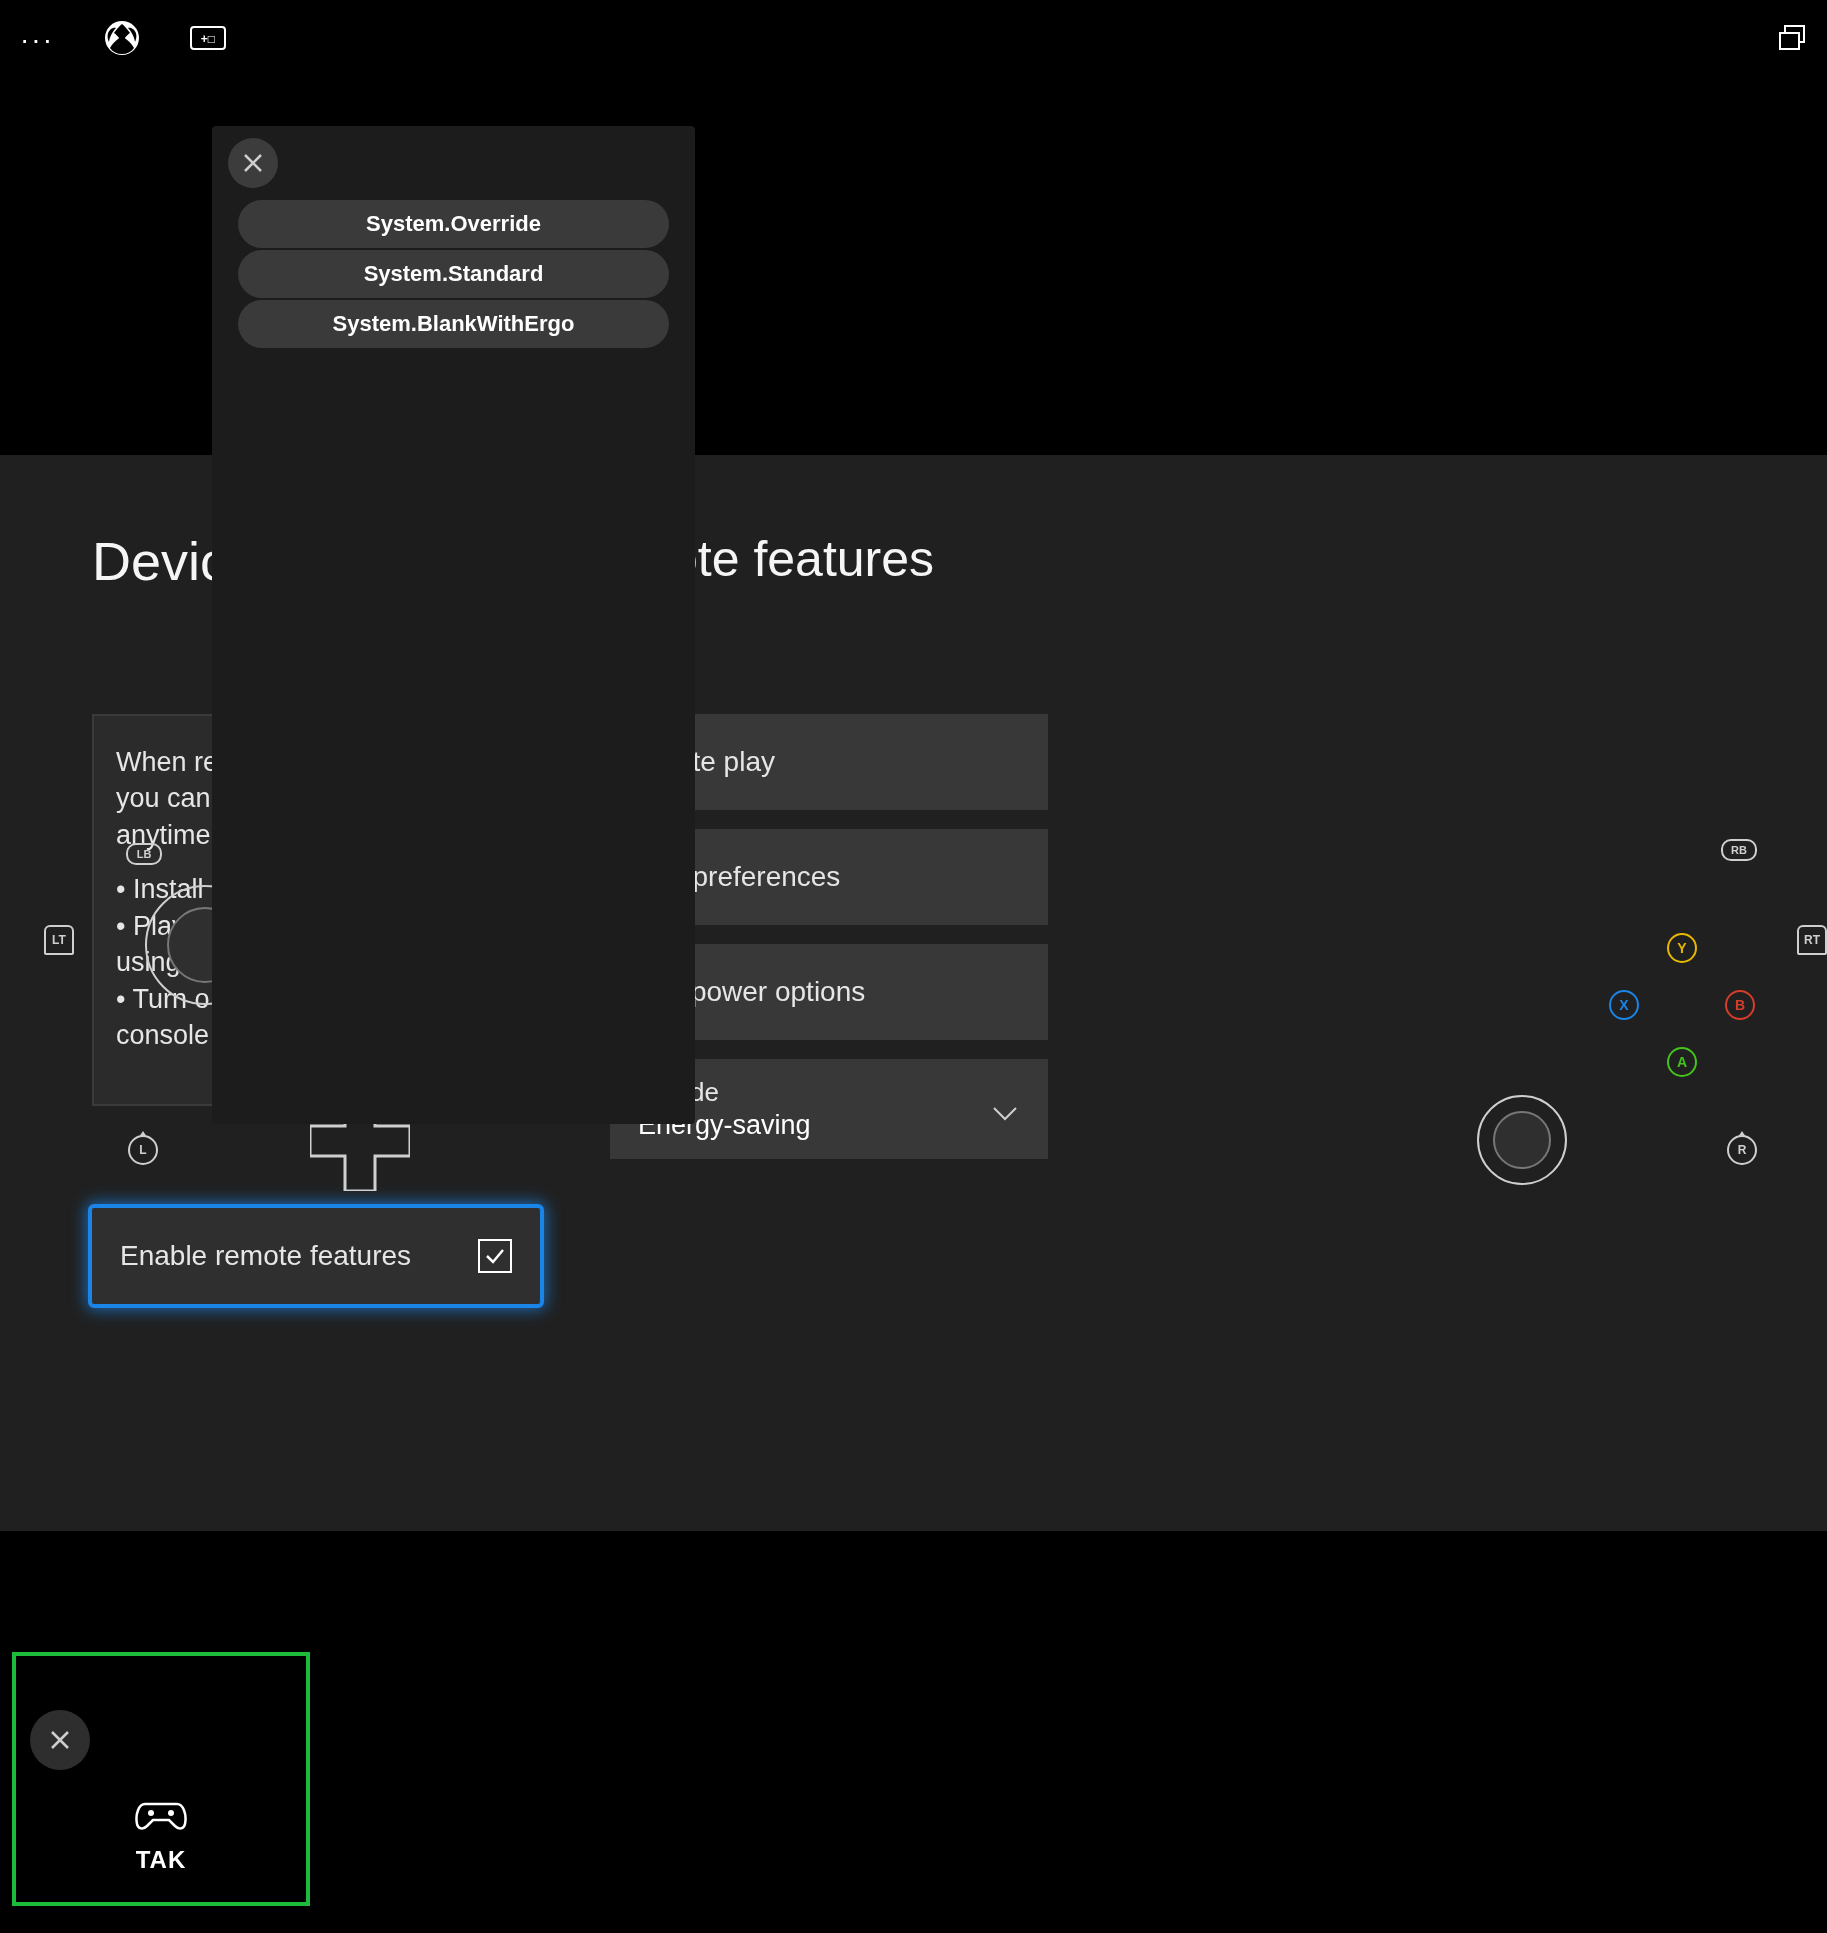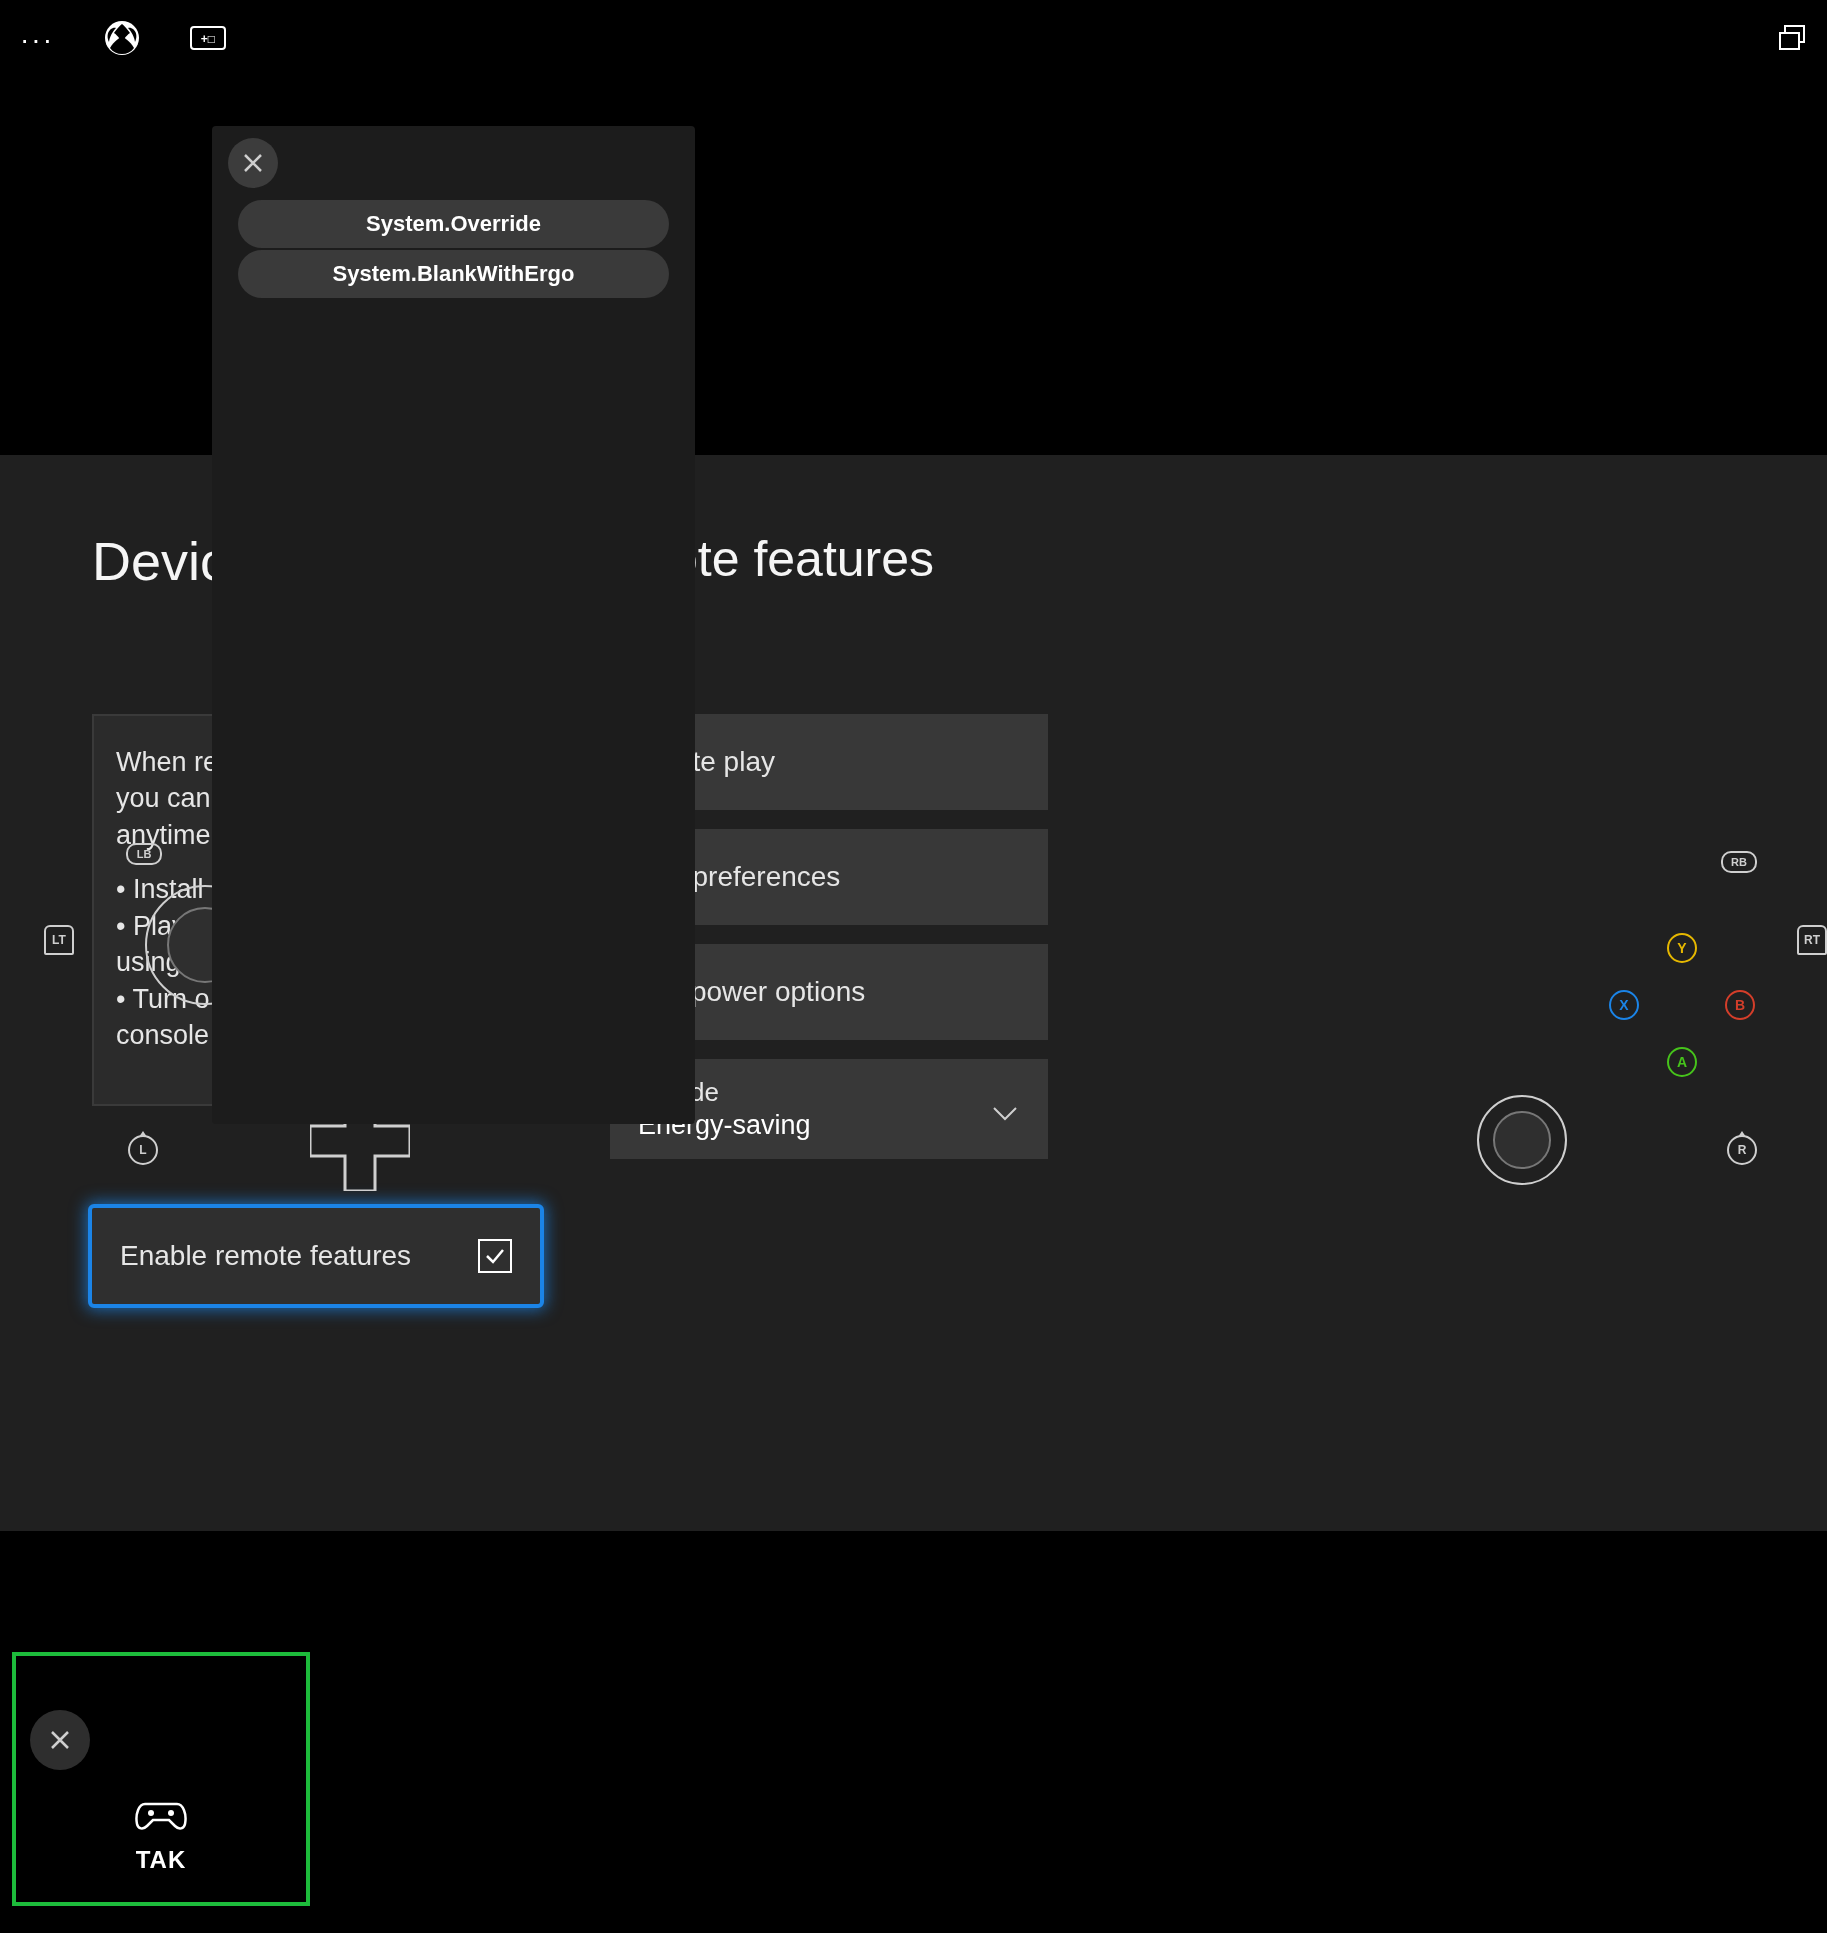--- a/index.html
+++ b/index.html
@@ -105,21 +105,21 @@
   .remote-checkbox .box {
     margin-left: auto;
     width: 34px; height: 34px;
     border: 2px solid #fff;
     display: flex; align-items: center; justify-content: center;
   }
 
   
   .ctl { position: absolute; }
   .lb-badge { top: 388px; left: 126px; }
-  .rb-badge { top: 396px; right: 70px; padding-left: 48px; }
+  .rb-badge { top: 384px; right: 70px; padding-left: 48px; }
   .lt-badge { top: 470px; left: 44px; }
   .rt-badge { top: 470px; right: 0px; }
   .l-badge  { top: 680px; left: 128px; }
   .r-badge  { top: 680px; right: 70px; }
 
   .analog-left { top: 430px; left: 145px; width: 120px; height: 120px; }
   .analog-right{ top: 640px; right: 260px; width: 90px; height: 90px; }
   .analog-ring { position:absolute; inset: 0; border: 2px solid #cfcfcf; border-radius: 50%; }
   .analog-hat  { position:absolute; width: 64%; height: 64%; top: 18%; left: 18%; border-radius: 50%; background: #2f2f2f; border: 2px solid #777; }
 
@@ -325,20 +325,23 @@
   <div class="close-circle">
     <svg width="22" height="22" viewBox="0 0 22 22">
         <path d="M3 3 L19 19 M19 3 L3 19" stroke="#cfcfcf" stroke-width="2.5"></path>
       </svg>
   </div>
   <div class="item-list">
     <div class="sys-item">
         <span>System.Override</span>
       </div>
     <div class="sys-item">
+        <span>System.Standard</span>
+      </div>
+    <div class="sys-item">
         <span>System.BlankWithErgo</span>
       </div>
   </div>
 </div>
 
 <div class="tak-card">
   <div class="close-circle">
     <svg width="24" height="24" viewBox="0 0 24 24">
         <path d="M4 4 L20 20 M20 4 L4 20" stroke="#cfcfcf" stroke-width="2.5"></path>
       </svg>

